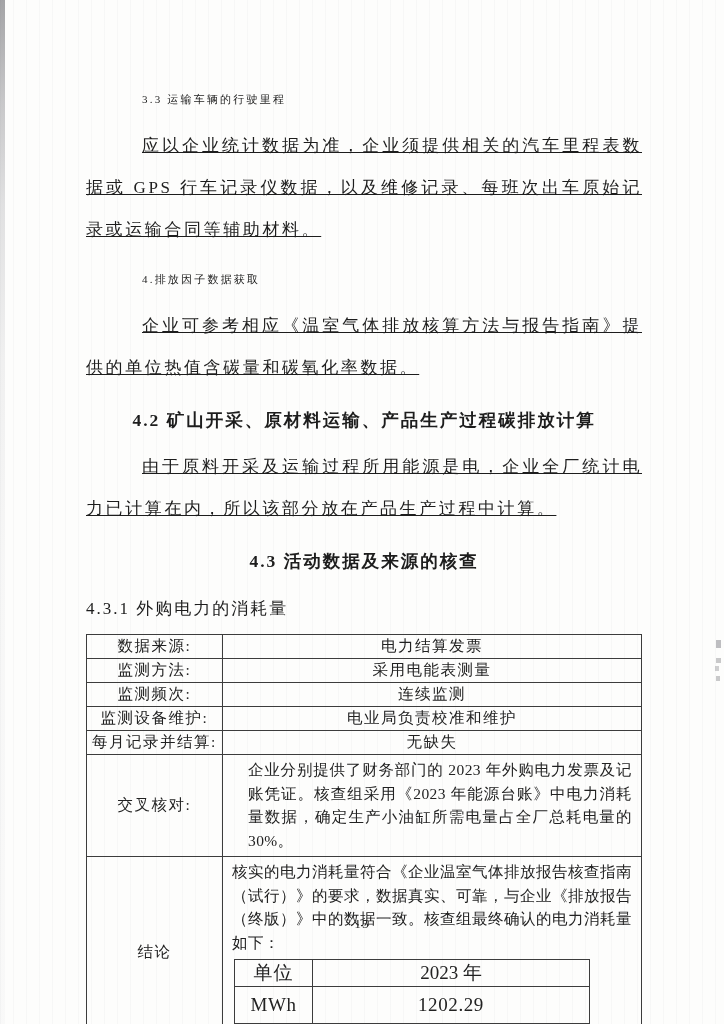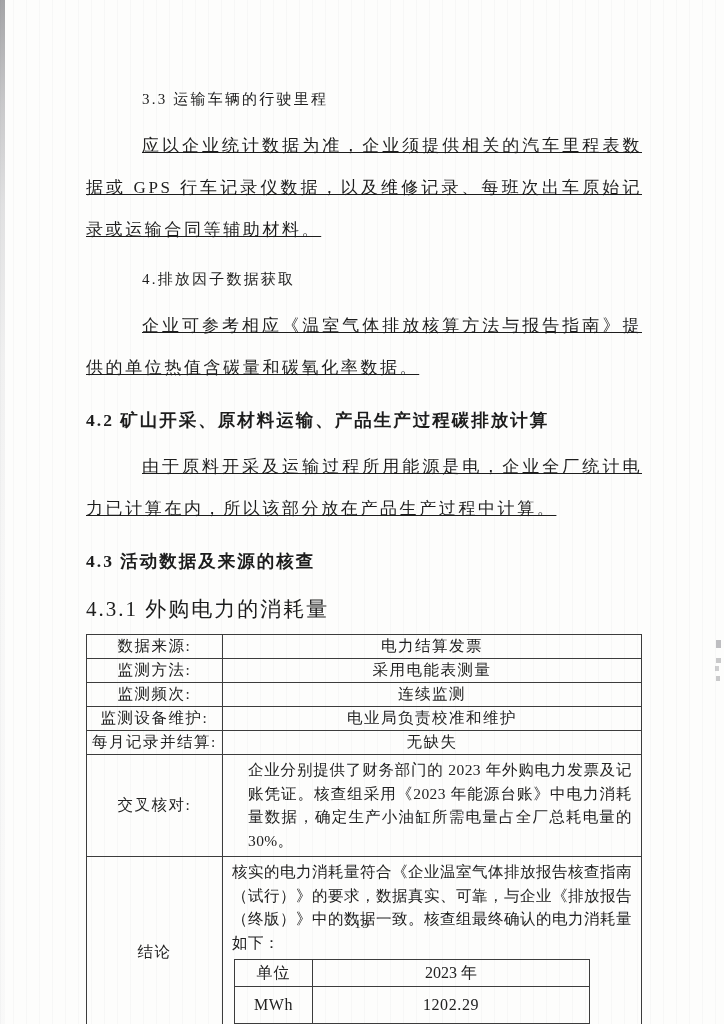--- a/index.html
+++ b/index.html
@@ -28,34 +28,34 @@
   }
   .mark { position: absolute; background: #8a8a8f; }
   .mark.m1 { left: 716px; top: 640px; width: 5px; height: 8px; opacity: .55; }
   .mark.m2 { left: 716px; top: 658px; width: 5px; height: 5px; opacity: .45; }
   .mark.m3 { left: 715px; top: 666px; width: 4px; height: 5px; opacity: .40; }
   .mark.m4 { left: 716px; top: 676px; width: 4px; height: 5px; opacity: .45; }
 
   .content { position: absolute; left: 86px; top: 86px; width: 556px; }
 
   .h-indent {
-    font-size: 15px; letter-spacing: 2.2px;
+    font-size: 11px; letter-spacing: 2.2px;
     line-height: 26px; padding-left: 56px;
   }
   .para {
     font-size: 17px; letter-spacing: 2.6px;
     line-height: 42px; text-indent: 56px;
     text-align: justify; margin-top: 13px; margin-bottom: 5px; text-decoration: underline;
   }
   .h-bold {
     font-weight: bold; font-size: 17.5px; letter-spacing: 2px;
-    line-height: 26px; margin-top: 18px;
+    line-height: 26px; margin-top: 18px; text-align: center;
   }
   .h-sub {
-    font-size: 21px; letter-spacing: 2px;
+    font-size: 17px; letter-spacing: 2px;
     line-height: 26px; margin-top: 22px;
   }
 
   
   table.vtable {
     width: 556px; border-collapse: collapse;
     margin-top: 12px; font-size: 15.5px;
     color: #222;
   }
   table.vtable td { border: 1.6px solid #3c3c3c; }
@@ -69,21 +69,21 @@
     letter-spacing: 0.4px; padding: 3px 9px 4px 25px;
   }
   td.concl-cell { padding: 3px 9px 8px 9px; }
   .concl-text {
     text-align: justify; line-height: 23.5px; letter-spacing: 0.4px;
   }
 
   
   table.itable {
     width: 356px; border-collapse: collapse; margin: 5px 0 15px 2px;
-    font-size: 16px;
+    font-size: 19px;
   }
   table.itable td { border: 1.4px solid #3c3c3c; text-align: center; }
   td.iu { width: 78px; letter-spacing: 1px; }
   tr.i-head td { height: 27px; }
   tr.i-data td { height: 37px; letter-spacing: 0.6px; }
 
   .page-number {
     position: absolute; left: 0; top: 916px; width: 100%;
     text-align: center; font-size: 13.5px; letter-spacing: 1px; color: #2a2a2a;
   }

